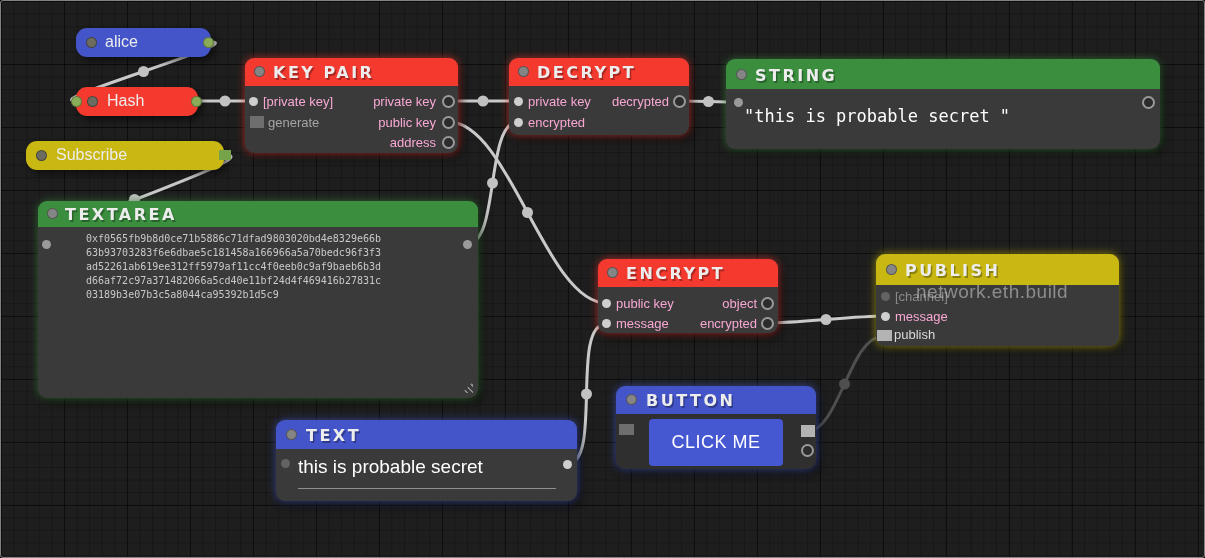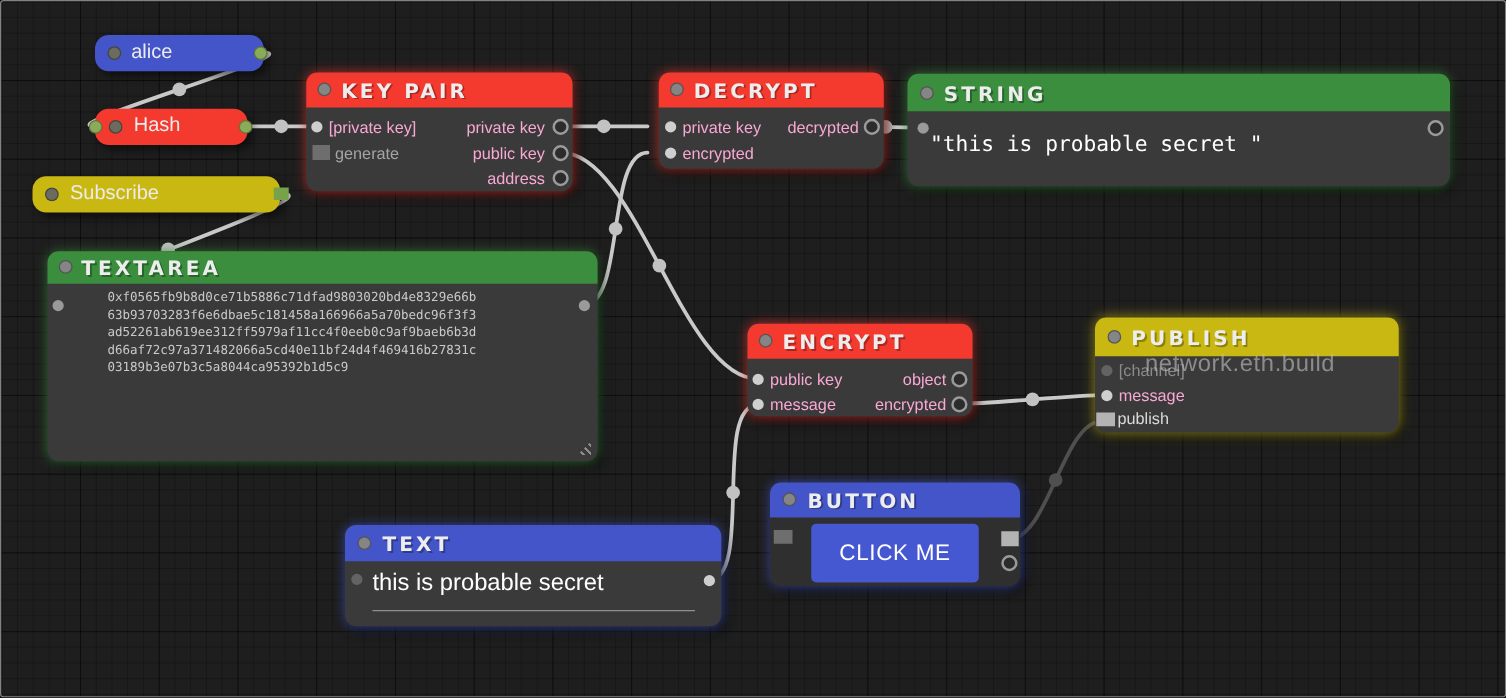--- a/index.html
+++ b/index.html
@@ -115,42 +115,42 @@
     <span class="sq" style="left:5px;top:58px;width:14px;height:12px;"></span>
     <span class="slabel" style="left:23px;top:57px;color:#a5a5a5;">generate</span>
     <span class="slabel" style="right:22px;top:36px;">private key</span>
     <span class="pin ring" style="left:197px;top:37px;"></span>
     <span class="slabel" style="right:22px;top:57px;">public key</span>
     <span class="pin ring" style="left:197px;top:58px;"></span>
     <span class="slabel" style="right:22px;top:77px;">address</span>
     <span class="pin ring" style="left:197px;top:78px;"></span>
   </div>
 
-  <div class="node glow-red" style="left:508px;top:57px;width:180px;height:77px;margin-left:18px;">
+  <div class="node glow-red" style="left:508px;top:57px;width:180px;height:77px;">
     <div class="hdr red" style="height:28px;"></div>
     <span class="tdot" style="left:9px;top:8px;"></span>
     <span class="title" style="left:28px;top:5px;">DECRYPT</span>
     <span class="pin" style="left:5px;top:39px;"></span>
     <span class="slabel" style="left:19px;top:36px;">private key</span>
     <span class="pin" style="left:5px;top:60px;"></span>
     <span class="slabel" style="left:19px;top:57px;">encrypted</span>
     <span class="slabel" style="right:20px;top:36px;">decrypted</span>
     <span class="pin ring" style="left:164px;top:37px;"></span>
   </div>
 
   <div class="node glow-green" style="left:725px;top:58px;width:434px;height:90px;">
     <div class="hdr green" style="height:30px;"></div>
     <span class="tdot" style="left:10px;top:10px;"></span>
     <span class="title" style="left:29px;top:7px;text-align:center;">STRING</span>
     <span class="pin gray" style="left:8px;top:39px;"></span>
     <span class="pin ring" style="left:416px;top:37px;"></span>
     <span class="mono" style="position:absolute;left:18px;top:47px;font-size:17px;color:#ffffff;white-space:pre;">"this is probable secret "</span>
   </div>
 
-  <div class="node glow-green" style="left:37px;top:200px;width:440px;height:168px;">
+  <div class="node glow-green" style="left:37px;top:200px;width:440px;height:197px;">
     <div class="hdr green" style="height:26px;"></div>
     <span class="tdot" style="left:9px;top:7px;"></span>
     <span class="title" style="left:27px;top:4px;">TEXTAREA</span>
     <span class="pin gray" style="left:4px;top:39px;"></span>
     <span class="pin gray" style="left:425px;top:39px;"></span>
     <div class="mono" style="position:absolute;left:48px;top:31px;width:382px;font-size:10px;line-height:14px;color:#c9c9c9;">
       <div>0xf0565fb9b8d0ce71b5886c71dfad9803020bd4e8329e66b</div>
       <div>63b93703283f6e6dbae5c181458a166966a5a70bedc96f3f3</div>
       <div>ad52261ab619ee312ff5979af11cc4f0eeb0c9af9baeb6b3d</div>
       <div>d66af72c97a371482066a5cd40e11bf24d4f469416b27831c</div>

